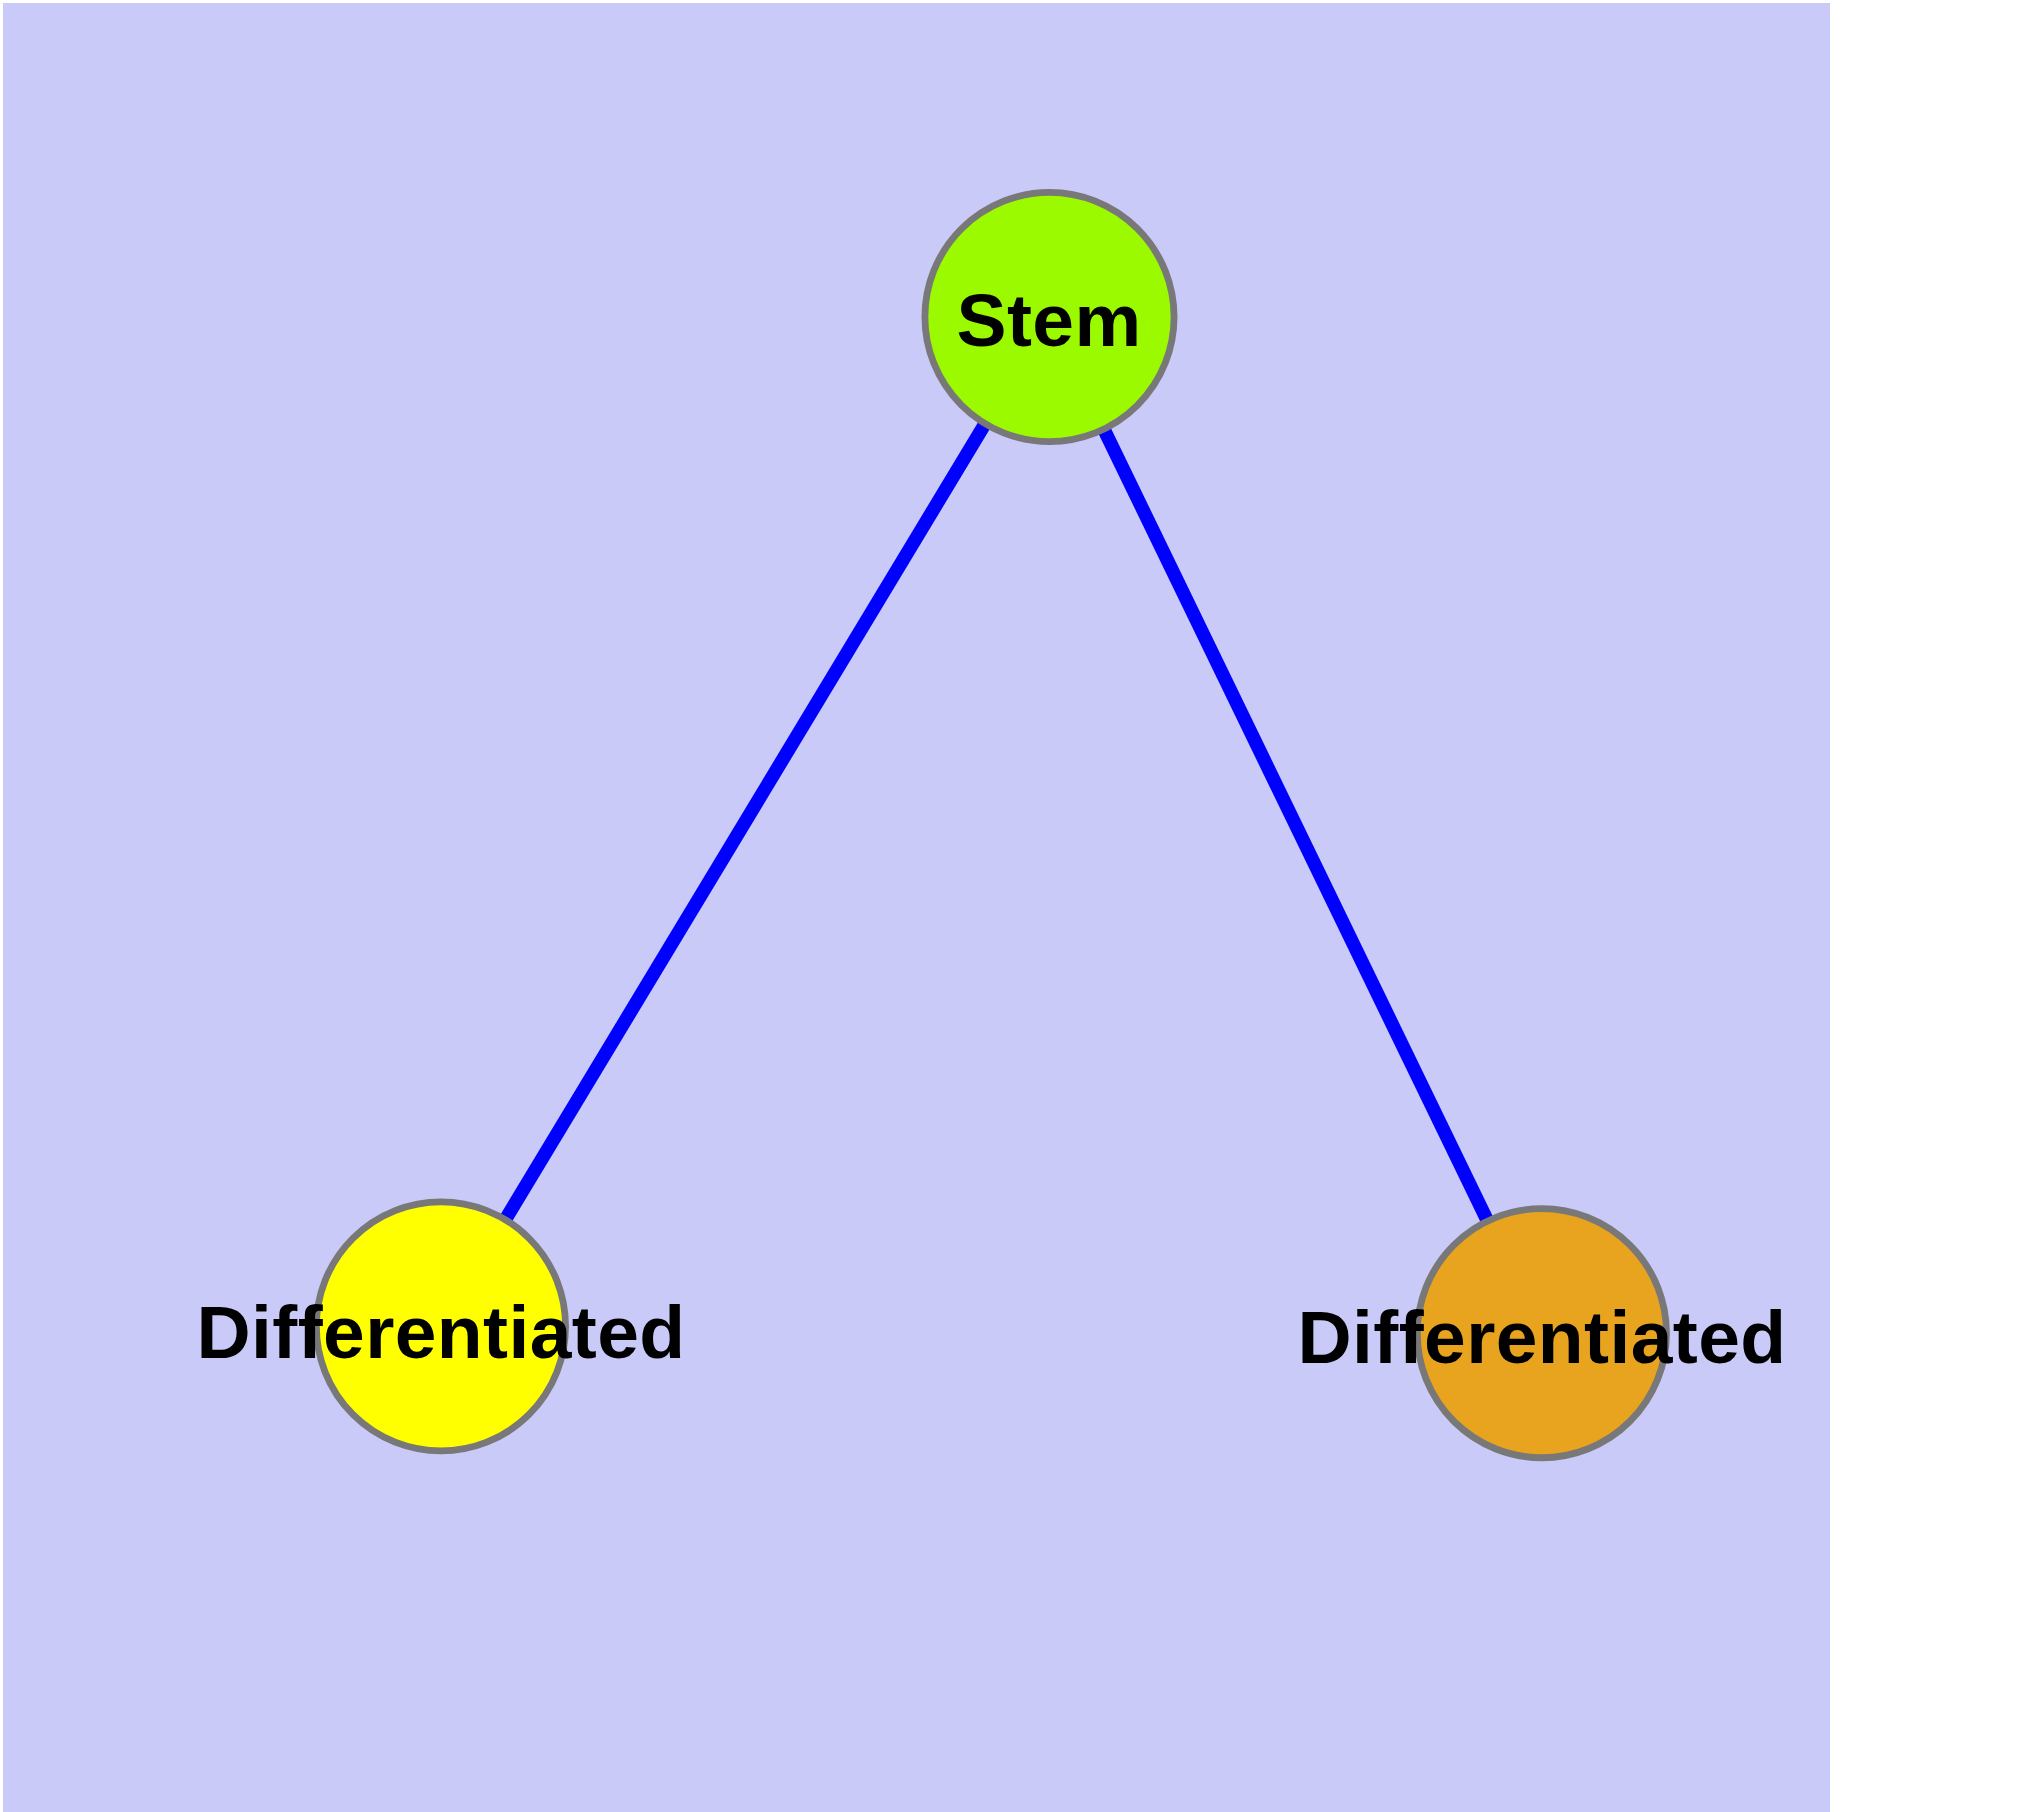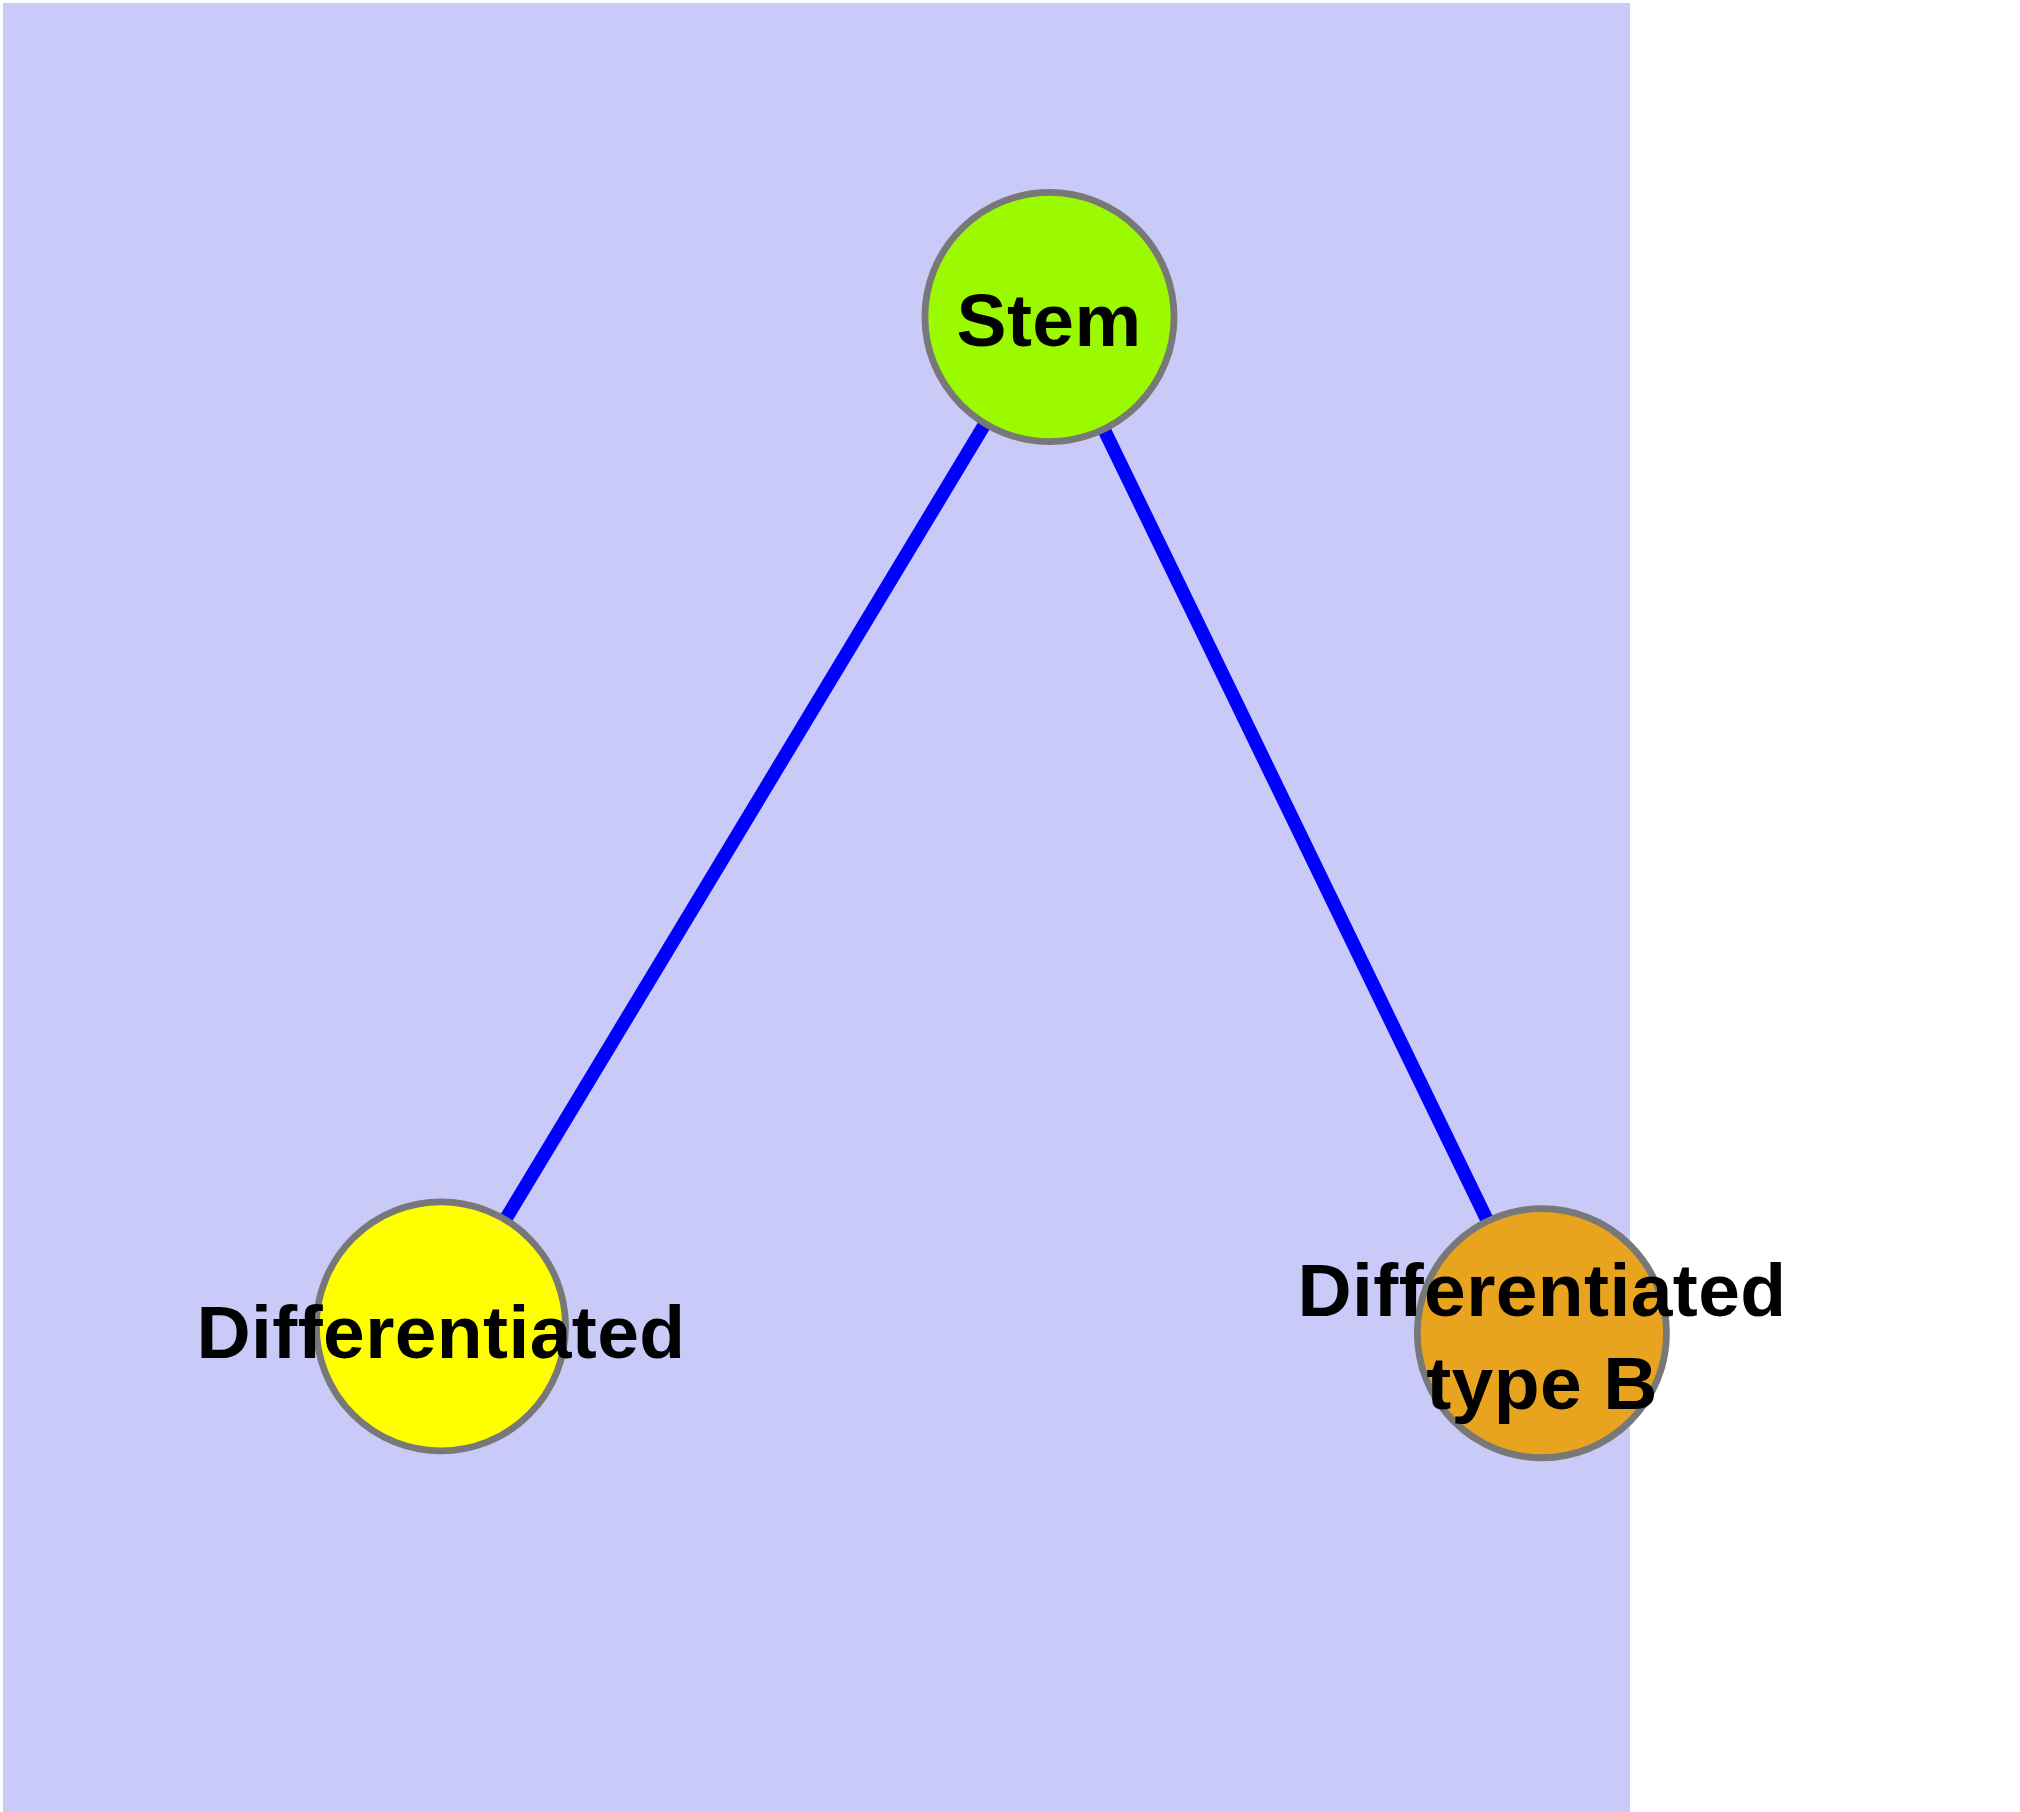--- a/index.html
+++ b/index.html
@@ -6,21 +6,21 @@
     margin: 0;
     padding: 0;
     width: 2021px;
     height: 1812px;
     background: #FFFFFF;
     overflow: hidden;
     font-family: "Liberation Sans", sans-serif;
   }
   .stage {
     position: relative;
-    width: 1630px;
+    width: 1830px;
     height: 1812px;
   }
   
   .canvas {
     position: absolute;
     left: 2.5px;
     top: 3.4px;
     right: 0;
     bottom: 0;
     background: #CACAF8;
@@ -75,17 +75,16 @@
   <div class="node-label" style="left:1049px; top:320px;">
     <span>Stem</span>
   </div>
 
   <div class="node-label" style="left:441px; top:1332px;">
     <span>Differentiated</span>
   </div>
 
   <div class="node-label" style="left:1542px; top:1337px;">
     <span>Differentiated</span>
-    <span>type B</span>
   </div>
 
 </div>
 
 
 </body></html>

